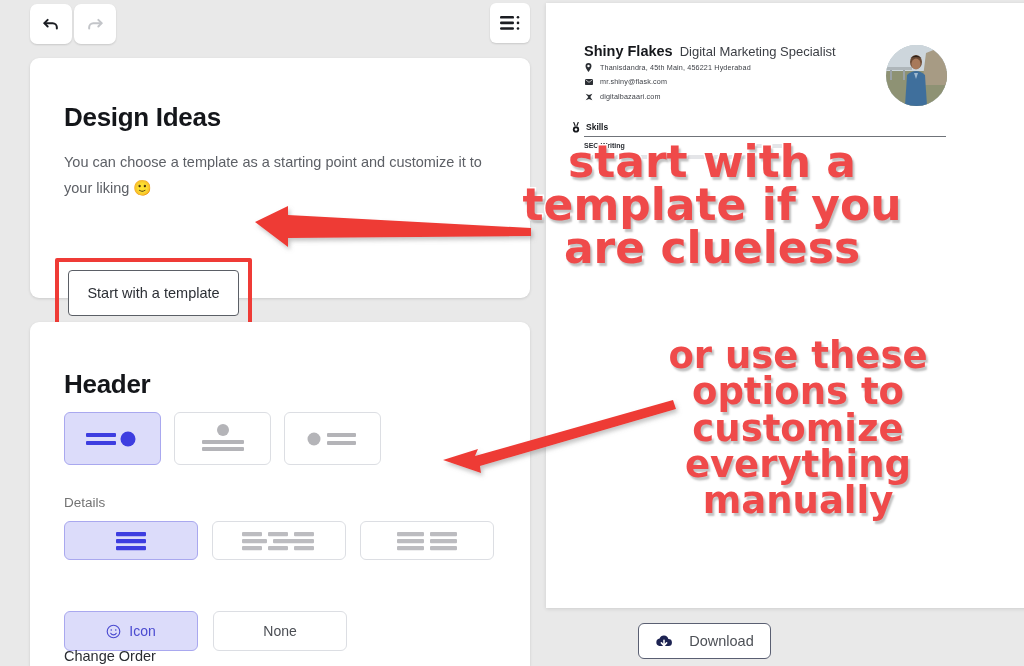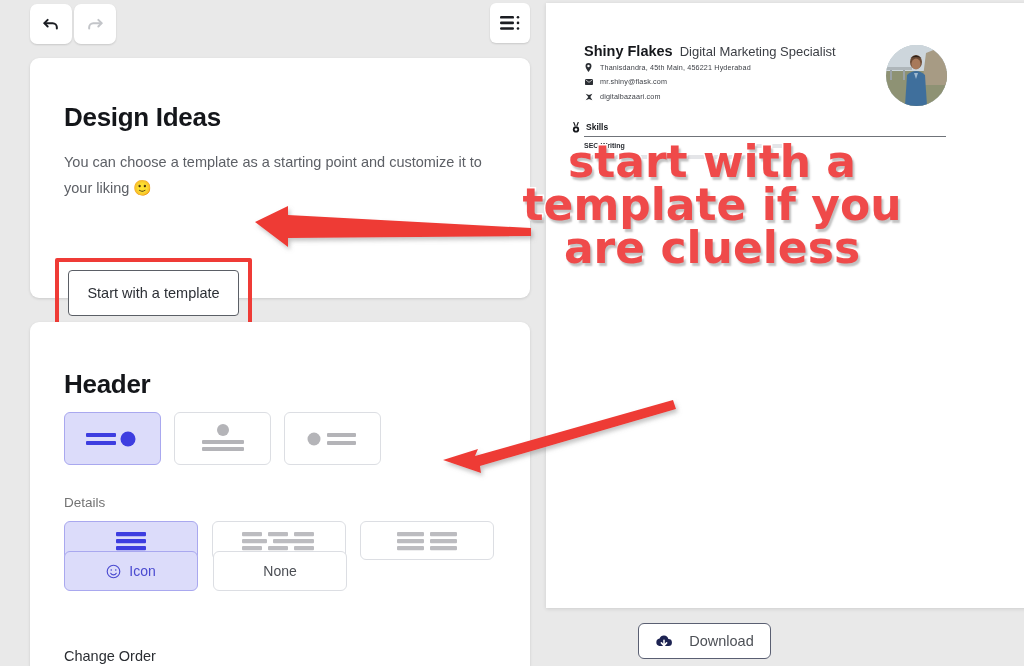--- a/index.html
+++ b/index.html
@@ -80,21 +80,21 @@
   #change-order-label { top: 648px; font-size: 14.5px; color: #2b2e33; }
 
   #details-row { left: 40px; top: 521px; gap: 14px; }
   .detail-card {
     width: 134px; height: 39px; border-radius: 6px;
     border: 1px solid #dcdee3; background: #fff;
     display: flex; align-items: center; justify-content: center; cursor: pointer;
   }
   .detail-card.selected { background: #dcdcfa; border: 1px solid #a9a8ef; }
 
-  #icon-row { left: 40px; top: 551px; gap: 15px; border-radius: 10px; }
+  #icon-row { left: 40px; top: 611px; gap: 15px; border-radius: 10px; }
   .toggle-card {
     width: 134px; height: 40px; border-radius: 6px;
     border: 1px solid #dcdee3; background: #fff;
     display: flex; align-items: center; justify-content: center; gap: 8px;
     font-size: 14px; color: #4b4e54; cursor: pointer;
     font-family: "Liberation Sans", sans-serif;
   }
   .toggle-card.selected { background: #dcdcfa; border: 1px solid #a9a8ef; color: #4a4ad0; }
 
   
@@ -363,15 +363,20 @@
       <g filter="url(#arrowShadow)">
         <polygon points="255,222 288,206 288,215 531,228 531,236 288,238 288,247" fill="#ee3b35"></polygon>
       </g>
       <g filter="url(#arrowShadow)">
         <polygon points="443,460 478,449 475,456 673,400 676,409 480,466 481,473" fill="#ee3b35"></polygon>
       </g>
     </svg>
     <div class="annot-text" id="annotation-1">start with a
 template if you
 are clueless</div>
+    <div class="annot-text" id="annotation-2">or use these
+options to
+customize
+everything
+manually</div>
   </div>
 
 </div>
 
 </body></html>

